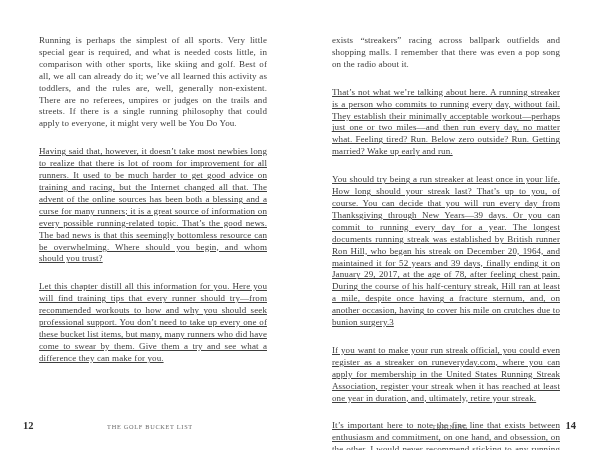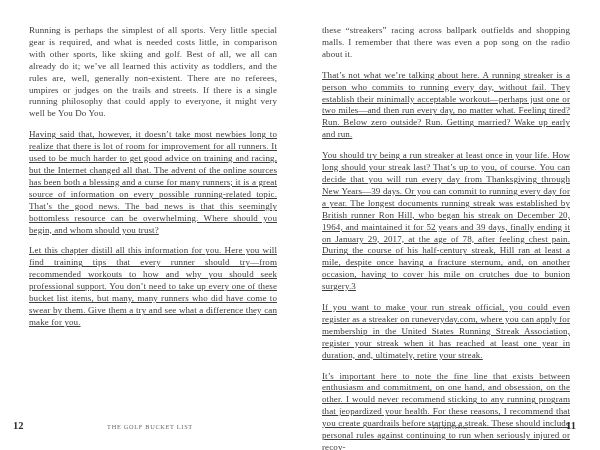--- a/index.html
+++ b/index.html
@@ -5,42 +5,42 @@
   html,body{margin:0;padding:0;}
   body{
     width:600px;height:450px;overflow:hidden;background:#ffffff;
     font-family:"Liberation Serif", serif;color:#3d3d3d;
   }
   .spread{display:flex;width:600px;height:450px;background:#fff;}
   .page{position:relative;width:300px;height:450px;box-sizing:border-box;}
   .page-left .content{padding:19px 17px 0 23px;}
   .page-right .content{padding:19px 24px 0 16px;}
   p.body{
-    font-size:9px;line-height:11.9px;text-align:justify;margin:6px;
+    font-size:9px;line-height:11.9px;text-align:justify;margin:16px;
     letter-spacing:0.1px;
   }
   p.body + p.body{margin-top:9px;text-decoration:underline;}
   .section{margin:12px 0 8px;text-align:center;}
   .shoe-wrap{line-height:0;margin-bottom:3px;}
   .section-title{
     font-family:"Liberation Sans", sans-serif;font-weight:bold;
     font-size:15px;letter-spacing:0.4px;color:#474747;
     display:inline-block;transform:scaleX(0.82);transform-origin:center;
     white-space:nowrap;
   }
   .footnote{margin-top:9px;font-size:7.4px;line-height:9.8px;color:#3d3d3d;text-align:left;}
   .fn-rule{width:56px;border-top:1px solid #5a5a5a;margin-bottom:3px;}
   .fn-italic{font-style:italic;}
   .footer{position:absolute;bottom:17px;left:0;right:0;height:13px;}
   .running-head{
     position:absolute;left:0;right:0;top:3px;text-align:center;
     font-size:6.3px;letter-spacing:0.7px;color:#6b6b6b;text-transform:uppercase;
   }
   .pagenum{font-weight:bold;font-size:10.5px;color:#2f2f2f;position:absolute;top:0;}
-  .pn-left{left:13px;font-family:Liberation Serif, serif;}
+  .pn-left{left:23px;font-family:Liberation Serif, serif;}
   .pn-right{right:24px;}
 </style>
 </head>
 <body>
 
 <div class="spread">
 
   <div class="page page-left">
     <div class="content">
       <p class="body">Running is perhaps the simplest of all sports. Very little special gear is required, and what is needed costs little, in comparison with other sports, like skiing and golf. Best of all, we all can already do it; we’ve all learned this activity as toddlers, and the rules are, well, generally non-existent. There are no referees, umpires or judges on the trails and streets. If there is a single running philosophy that could apply to everyone, it might very well be You Do You.</p>
@@ -51,27 +51,27 @@
     </div>
 
     <div class="footer">
       <span class="pagenum pn-left">12</span>
       <span class="running-head">THE GOLF BUCKET LIST</span>
     </div>
   </div>
 
   <div class="page page-right">
     <div class="content">
-      <p class="body">these “streakers” racing across ballpark outfields and shopping malls. I remember that there was even a pop song on the radio about it.</p>
+      <p class="body">exists “streakers” racing across ballpark outfields and shopping malls. I remember that there was even a pop song on the radio about it.</p>
       <p class="body">That’s not what we’re talking about here. A running streaker is a person who commits to running every day, without fail. They establish their minimally acceptable workout—perhaps just one or two miles—and then run every day, no matter what. Feeling tired? Run. Below zero outside? Run. Getting married? Wake up early and run.</p>
       <p class="body">You should try being a run streaker at least once in your life. How long should your streak last? That’s up to you, of course. You can decide that you will run every day from Thanksgiving through New Years—39 days. Or you can commit to running every day for a year. The longest documents running streak was established by British runner Ron Hill, who began his streak on December 20, 1964, and maintained it for 52 years and 39 days, finally ending it on January 29, 2017, at the age of 78, after feeling chest pain. During the course of his half-century streak, Hill ran at least a mile, despite once having a fracture sternum, and, on another occasion, having to cover his mile on crutches due to bunion surgery.3</p>
       <p class="body">If you want to make your run streak official, you could even register as a streaker on runeveryday.com, where you can apply for membership in the United States Running Streak Association, register your streak when it has reached at least one year in duration, and, ultimately, retire your streak.</p>
       <p class="body">It’s important here to note the fine line that exists between enthusiasm and commitment, on one hand, and obsession, on the other. I would never recommend sticking to any running program that jeopardized your health. For these reasons, I recommend that you create guardrails before starting a streak. These should include personal rules against continuing to run when seriously injured or recov-</p>
 
     </div>
 
     <div class="footer">
       <span class="running-head">TRAINING</span>
-      <span class="pagenum pn-right">11</span>
+      <span class="pagenum pn-right">14</span>
     </div>
   </div>
 
 </div>
 
 </body></html>

